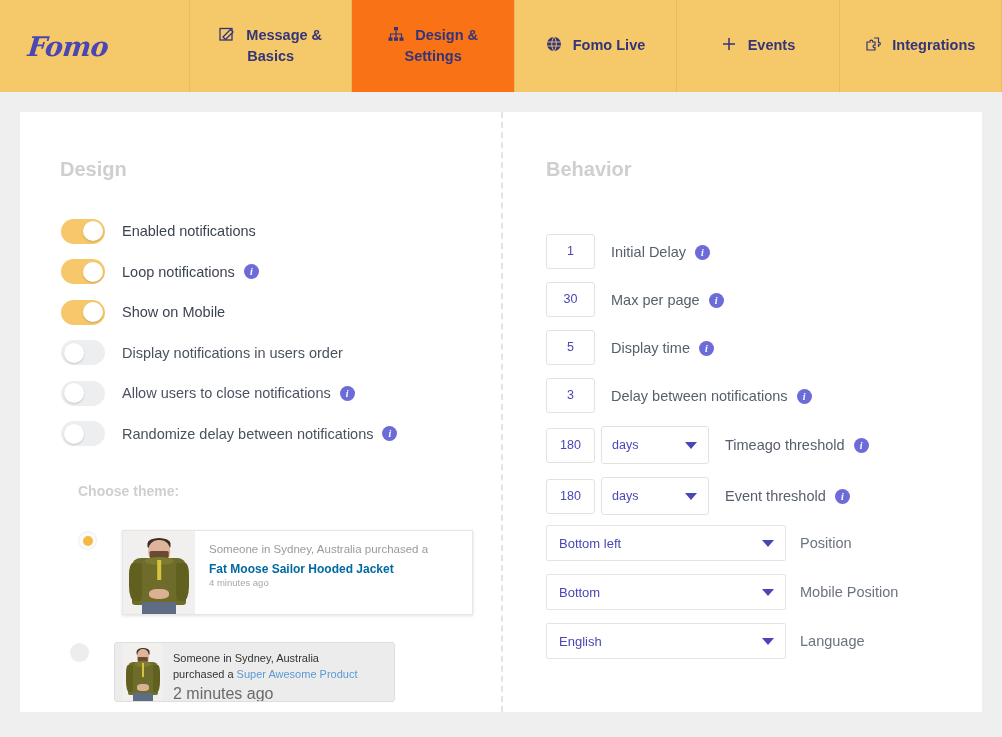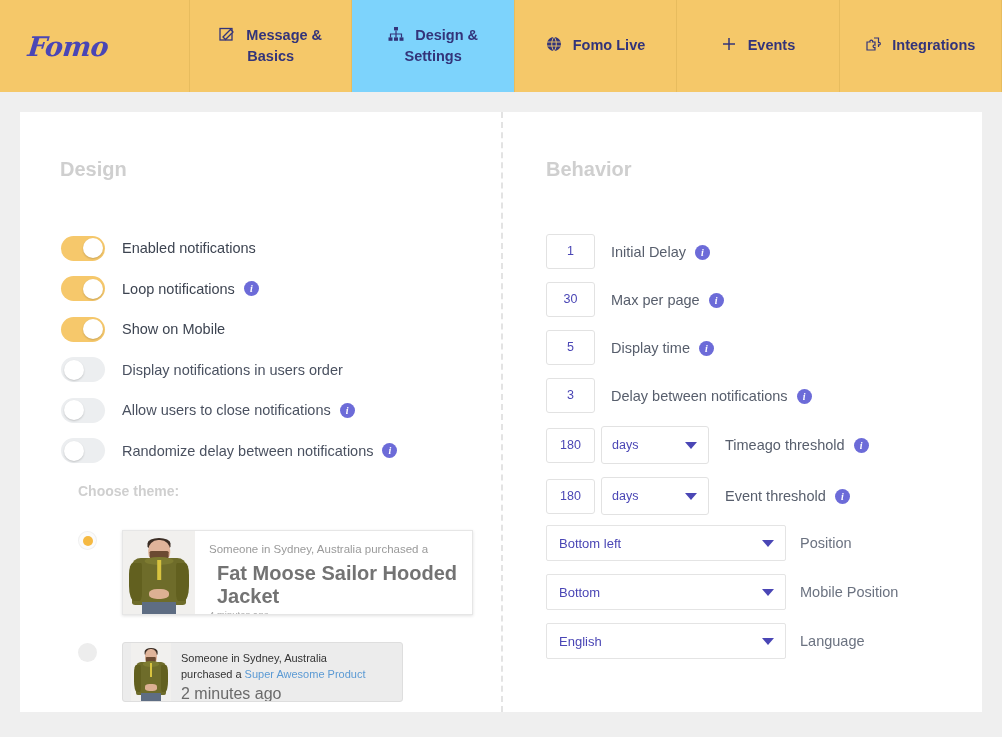--- a/index.html
+++ b/index.html
@@ -40,21 +40,21 @@
     justify-content: center;
     border-right: 1px solid #e7bc5e;
     color: #33347a;
     font-size: 14.5px;
     font-weight: bold;
     text-align: center;
     line-height: 1.45;
     cursor: pointer;
     padding: 0 6px;
   }
-  .navtab.active { background: #7dd3fc; }
+  .navtab.active { background: #f97316; }
   .navtab .tlabel { display: inline; }
   .navicon {
     display: inline-block;
     vertical-align: -2px;
     margin-right: 7px;
     width: 16px; height: 16px;
   }
   .navicon svg { display:block; width:16px; height:16px; }
 
   
@@ -78,21 +78,21 @@
   .pane-title {
     position: absolute;
     font-size: 20px;
     font-weight: bold;
     color: #cfcfcf;
   }
   .pane-left .pane-title  { left: 40px; top: 46px; }
   .pane-right .pane-title { left: 45px; top: 46px; }
 
   
-  .toggle-list { position: absolute; left: 41px; top: 123px; }
+  .toggle-list { position: absolute; left: 41px; top: 106px; }
   .toggle-row {
     display: flex;
     align-items: center;
     height: 26px;
     margin-bottom: 14.5px;
   }
   .switch {
     width: 44px; height: 25px;
     border-radius: 13px;
     background: #eceef0;
@@ -142,21 +142,21 @@
     font-size: 14px;
     font-weight: bold;
     color: #cfcfcf;
   }
   .theme-row {
     position: absolute;
     display: flex;
     align-items: flex-start;
   }
   .theme-row.r1 { left: 58px; top: 418px; }
-  .theme-row.r2 { left: 58px; top: 530px; }
+  .theme-row.r2 { left: 50px; top: 530px; }
 
   .radio {
     width: 19px; height: 19px;
     border-radius: 50%;
     background: #ededed;
     flex: 0 0 19px;
     position: relative;
     cursor: pointer;
     margin-top: 1px;
   }
@@ -177,21 +177,21 @@
     background: #fff;
     border: 1px solid #e6e6e6;
     box-shadow: 0 1px 3px rgba(0,0,0,0.12);
     display: flex;
     overflow: hidden;
     cursor: pointer;
   }
   .tcard1 .tc-img { width: 72px; height: 83px; flex: 0 0 72px; }
   .tcard1 .tc-body { padding: 12px 10px 16px 14px; }
   .tc1-line1 { font-size: 11.5px; color: #9a9a9a; }
-  .tc1-line2 { font-size: 20px; font-weight: bold; color: #737373; margin-top: 7px; margin-left: 8px; }
+  .tc1-line2 { font-size: 12px; font-weight: bold; color: #0369a1; margin-top: 7px; }
   .tc1-line3 { font-size: 9.5px; color: #a8a8a8; margin-top: 1px; }
 
   
   .tcard2 {
     margin-left: 25px;
     width: 281px; height: 60px;
     background: #ececec;
     border: 1px solid #dedede;
     border-radius: 3px;
     display: flex;

